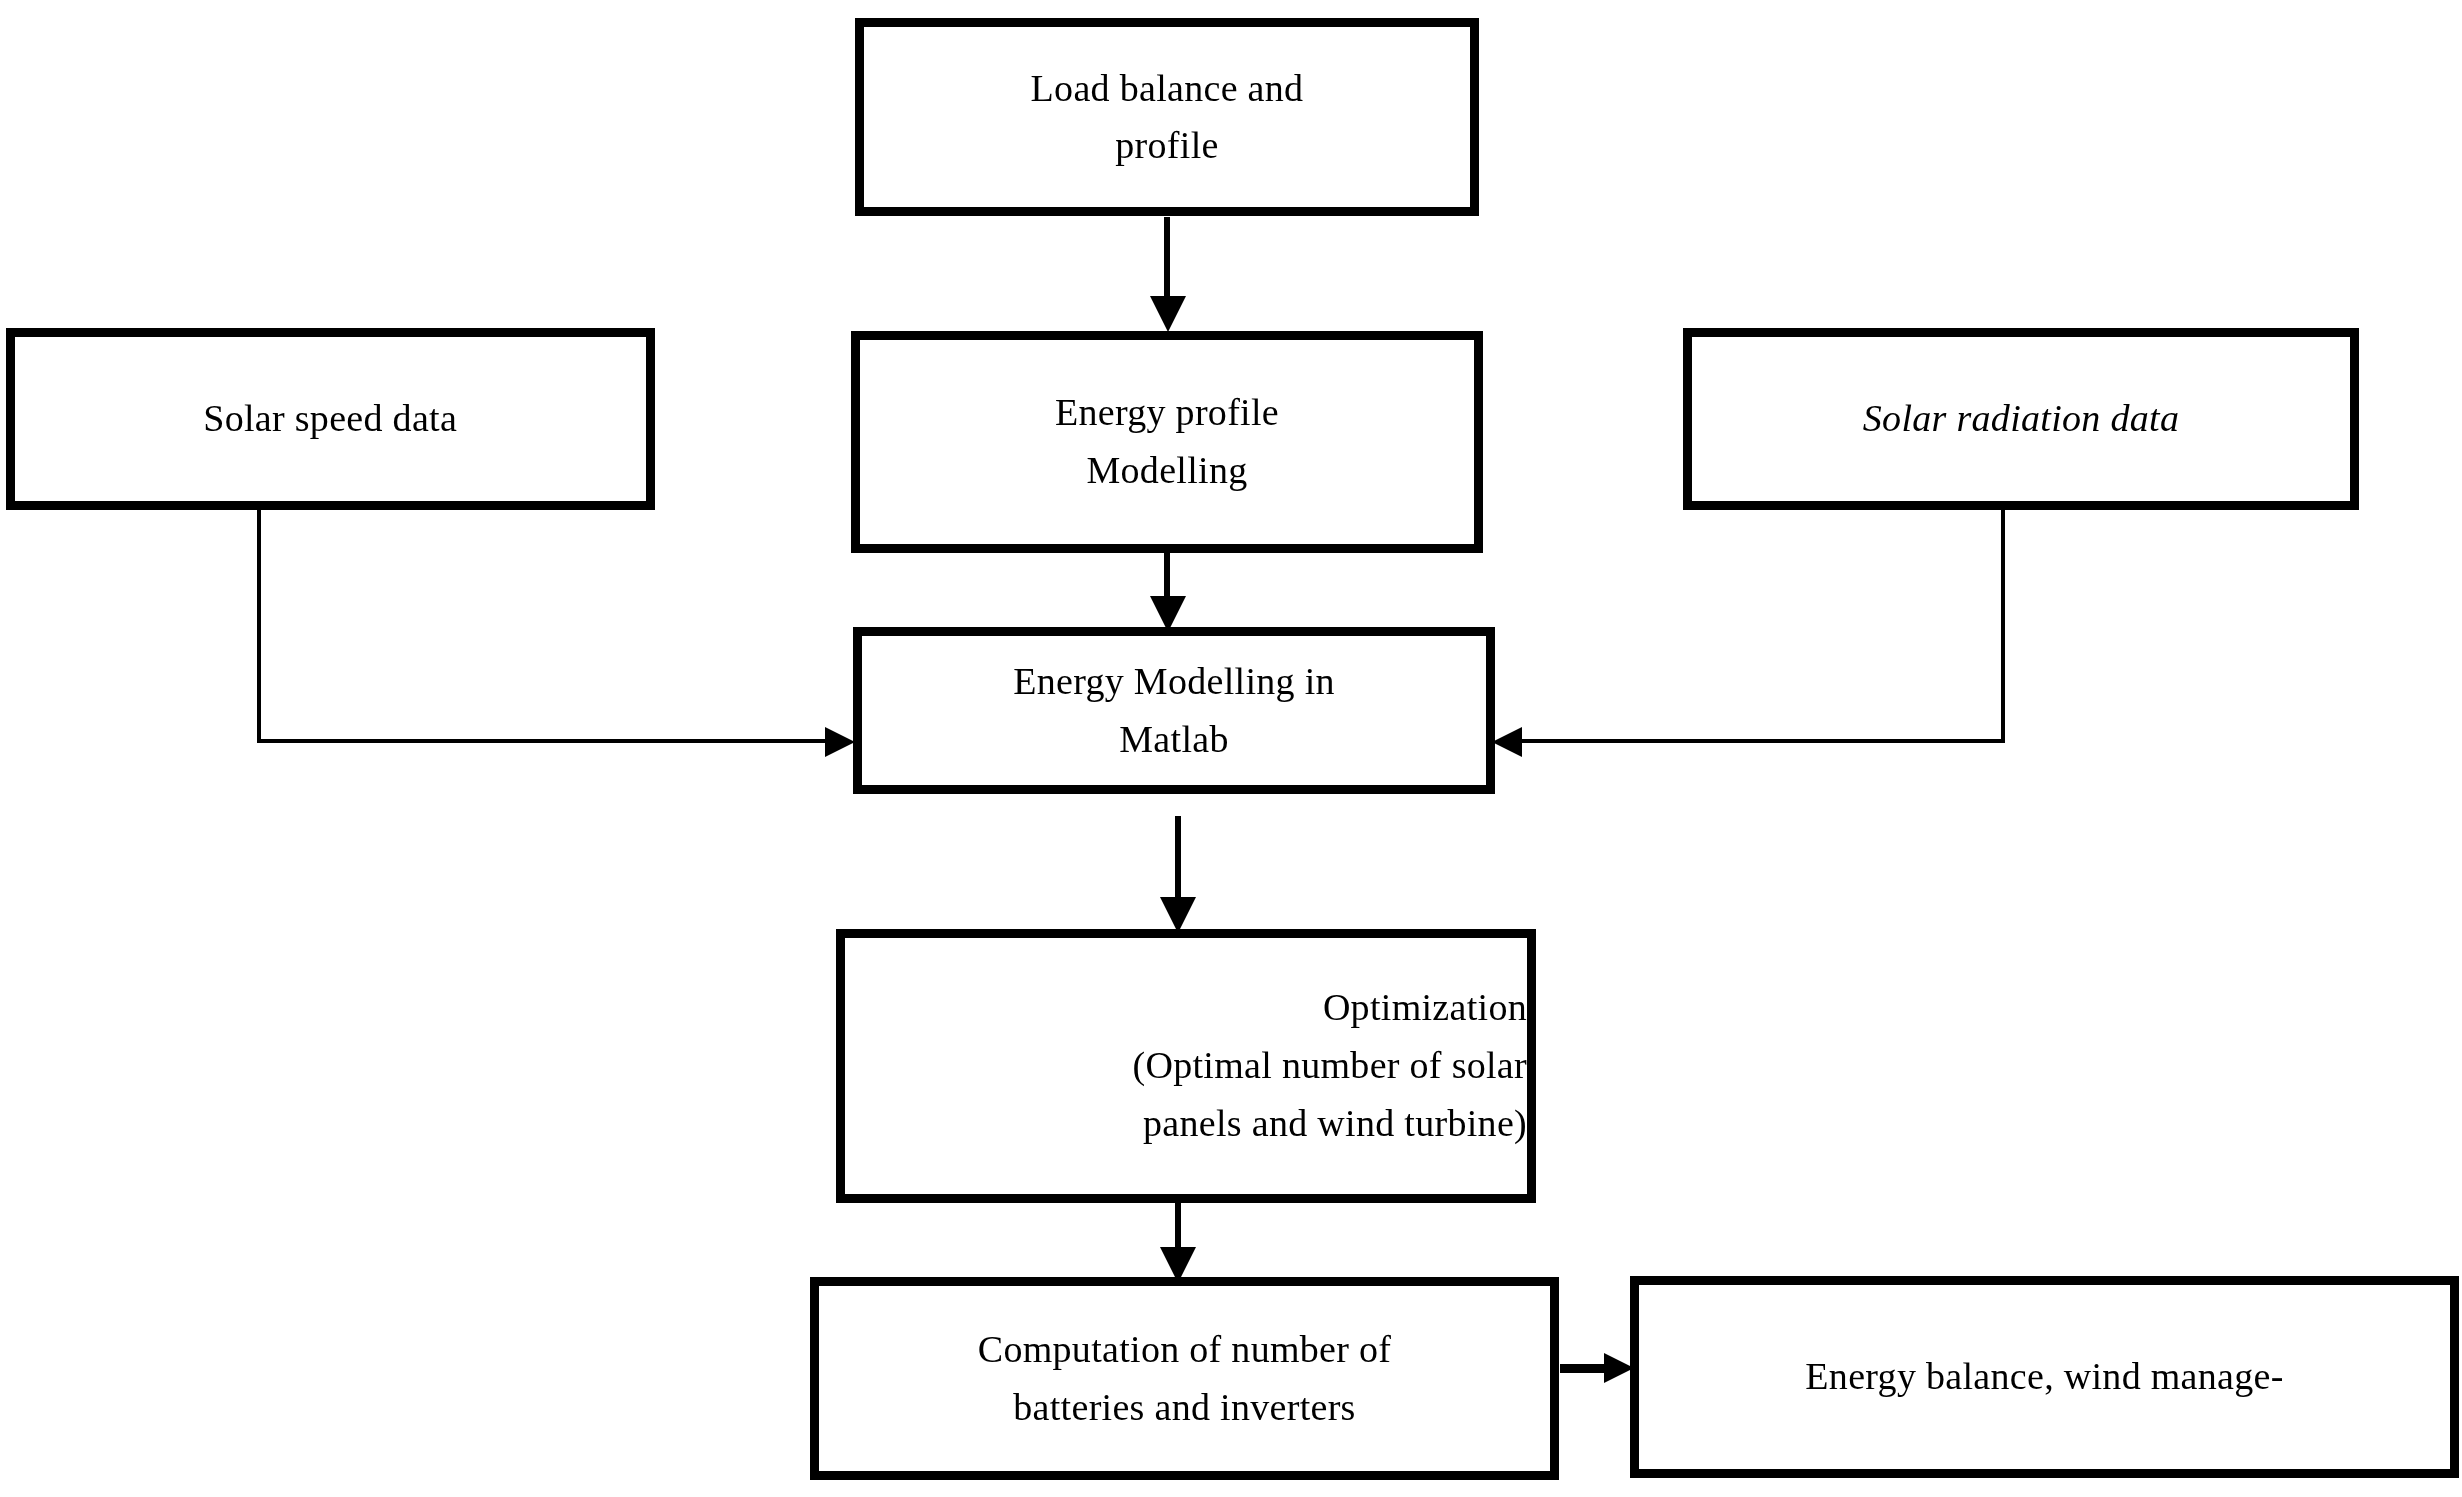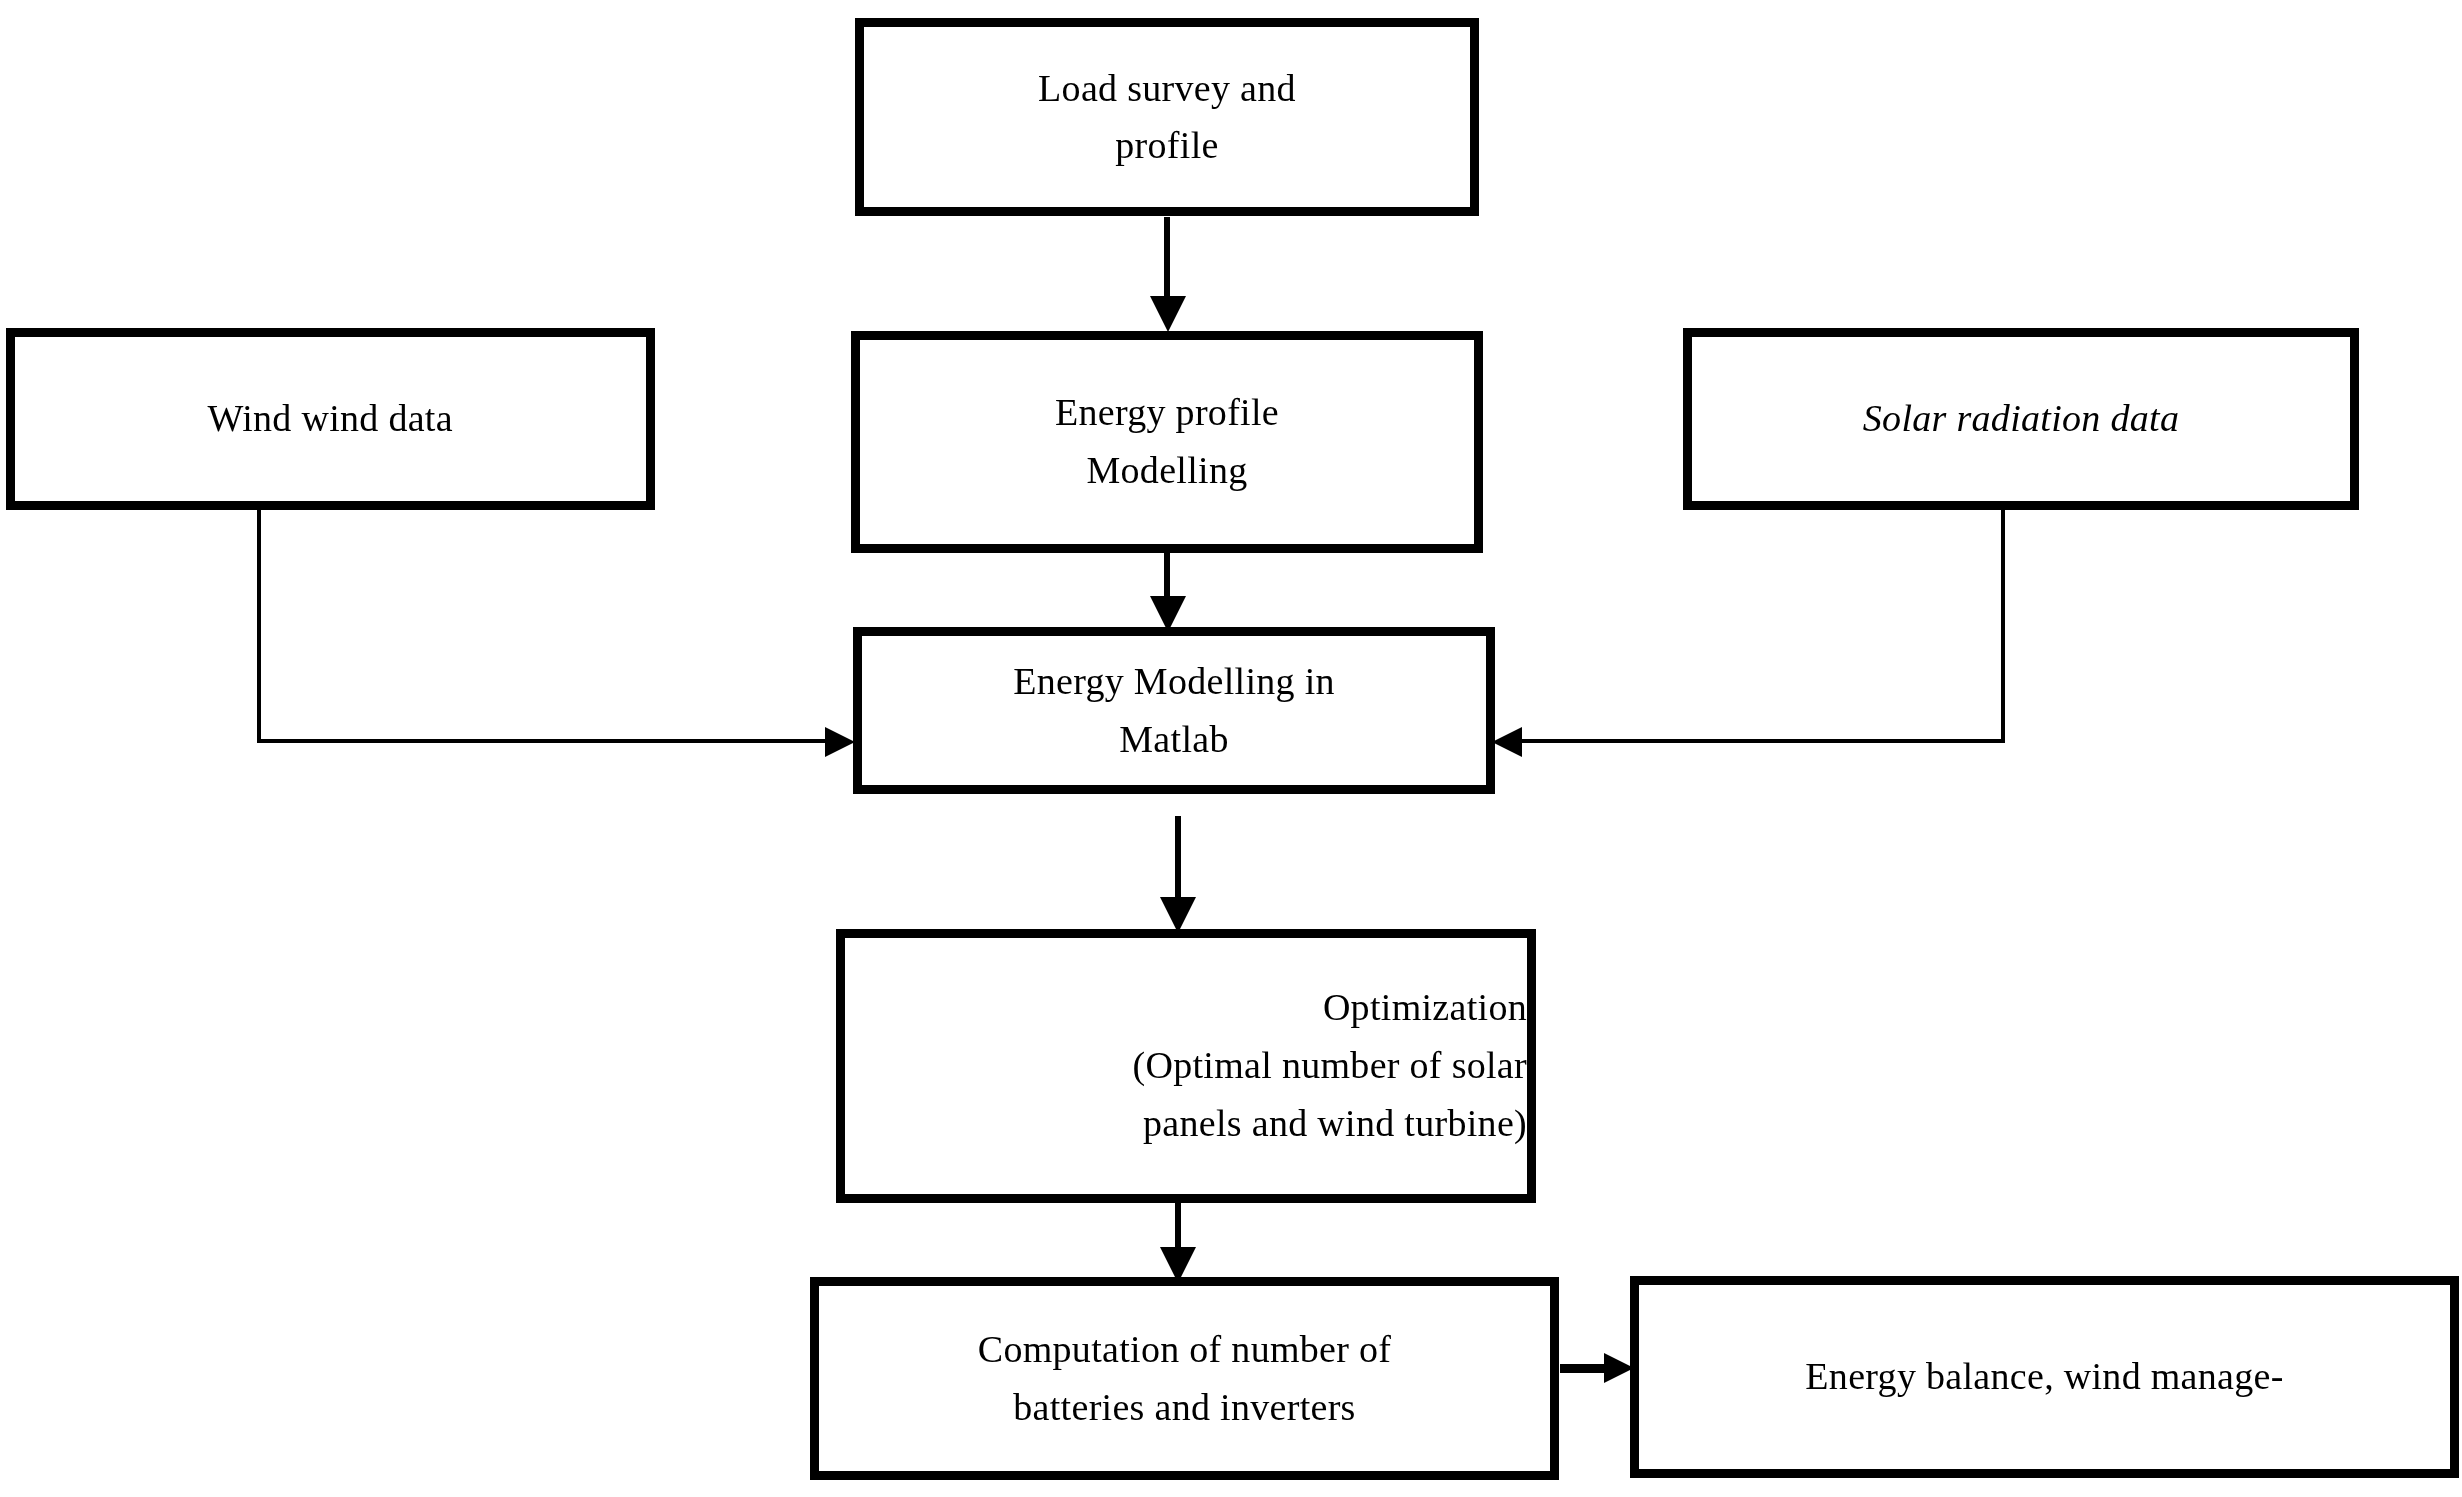--- a/index.html
+++ b/index.html
@@ -96,26 +96,26 @@
   #head-wind-to-model   { left: 825px; top: 727px; }
   #head-solar-to-model  { left: 1492px; top: 727px; }
   #head-comp-to-balance { left: 1604px; top: 1353px; }
 </style>
 </head>
 <body>
 
 <div id="page">
 
   <div class="node" id="node-load-survey">
-    <span class="line">Load survey and</span>
+    <span class="line">Load balance and</span>
     <span class="line">profile</span>
   </div>
 
   <div class="node" id="node-wind-speed">
-    <span class="line">Wind wind data</span>
+    <span class="line">Solar speed data</span>
   </div>
 
   <div class="node" id="node-energy-demand">
     <span class="line">Energy profile</span>
     <span class="line">Modelling</span>
   </div>
 
   <div class="node" id="node-solar-radiation">
     <span class="line">Solar radiation data</span>
   </div>

